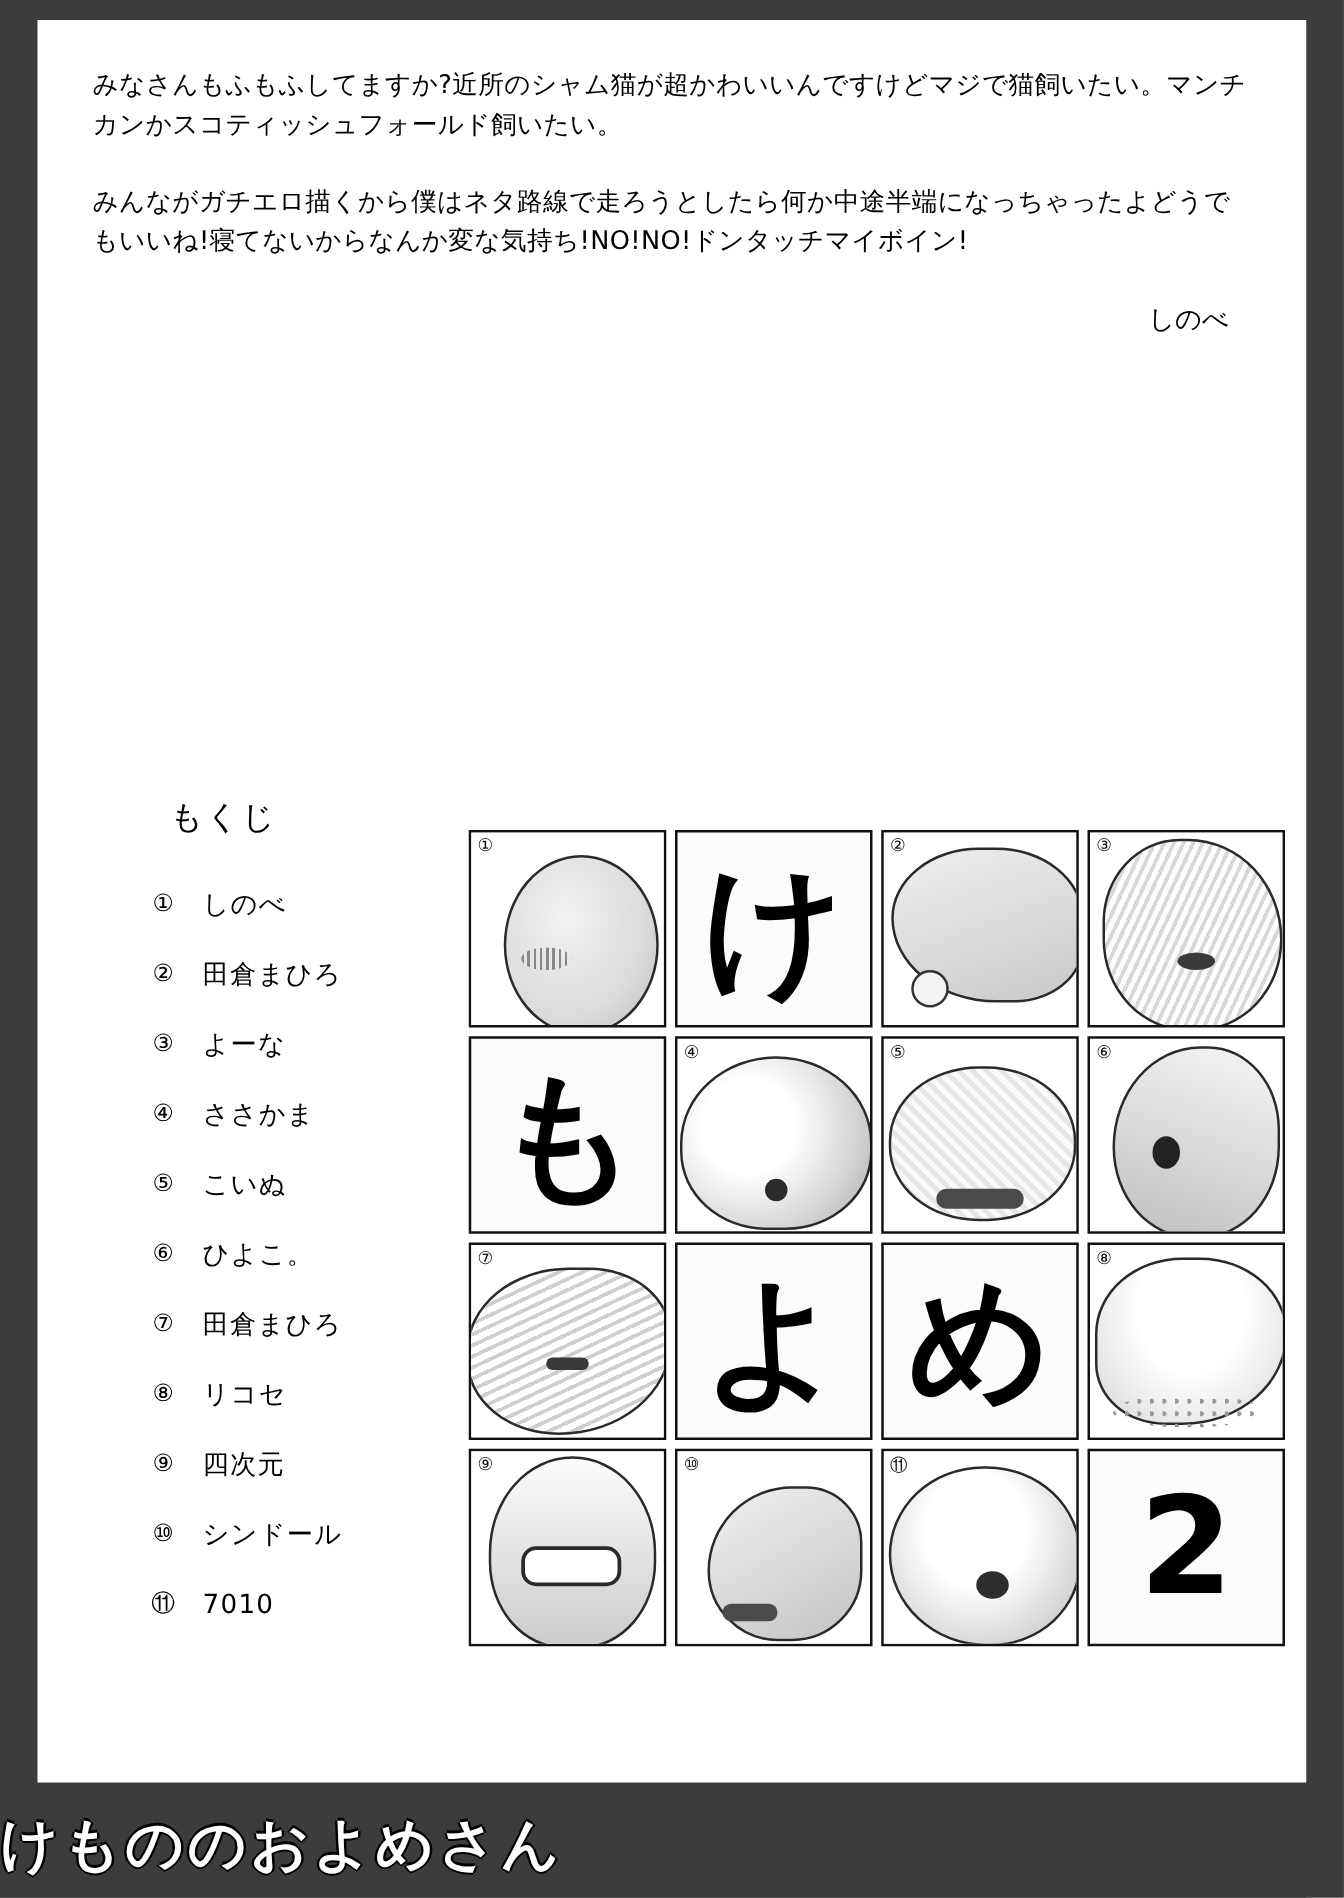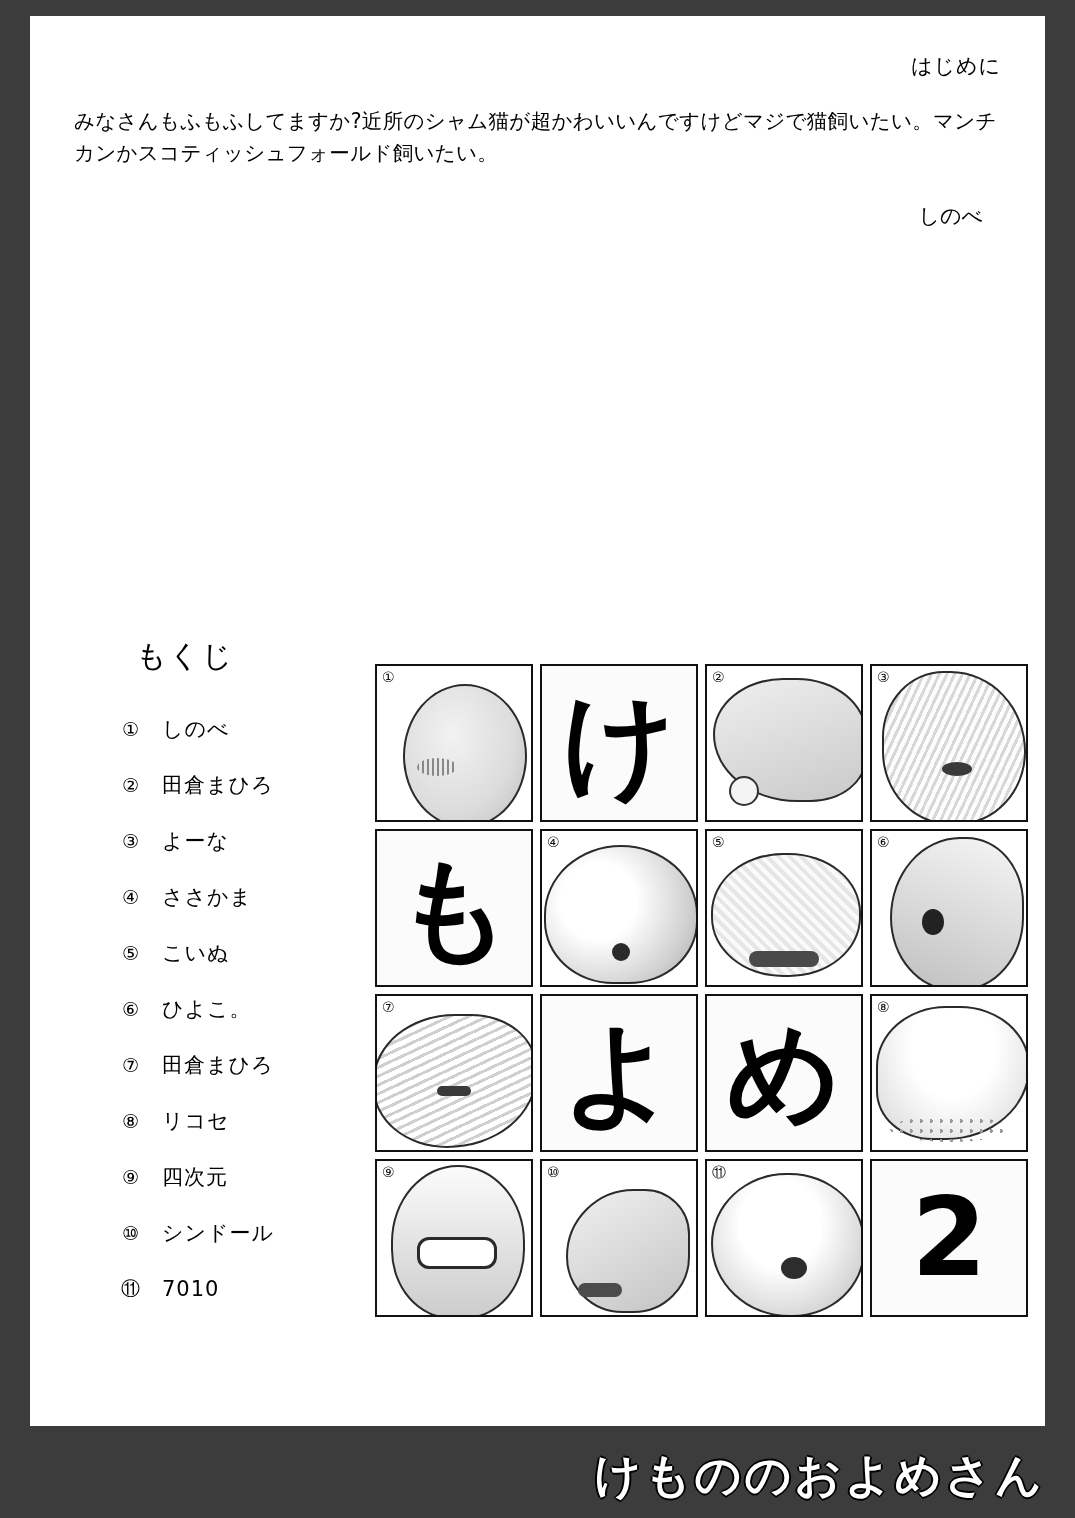--- a/index.html
+++ b/index.html
@@ -53,21 +53,21 @@
   }
 
   
   .toc {
     position: absolute;
     left: 78px;
     top: 620px;
     width: 250px;
   }
   .toc-heading {
-    font-size: 30px;
+    font-size: 26px;
     letter-spacing: 2px;
     margin-bottom: 24px;
     padding-left: 28px;
   }
   .toc-list {
     list-style: none;
     margin: 0;
     padding: 0;
   }
   .toc-item {
@@ -279,40 +279,40 @@
 
   
   .footer {
     position: absolute;
     left: 0;
     top: 1434px;
     width: 1045px;
     height: 84px;
     display: flex;
     align-items: center;
-    justify-content: flex-end;
+    justify-content: flex-start;
     background: #3c3c3c;
   }
   .footer-title {
     font-family: "DejaVu Sans", sans-serif;
     font-weight: bold;
     font-size: 46px;
     color: #ffffff;
     letter-spacing: 3px;
     text-shadow: 0 2px 0 #000, 0 -2px 0 #000, 2px 0 0 #000, -2px 0 0 #000;
   }
 </style>
 </head>
 <body>
 
 <div class="page">
 
   <div class="foreword">
-    <div class="foreword-title">はじめに</div>
     <p>みなさんもふもふしてますか?近所のシャム猫が超かわいいんですけどマジで猫飼いたい。マンチカンかスコティッシュフォールド飼いたい。</p>
+    <p>みんながガチエロ描くから僕はネタ路線で走ろうとしたら何か中途半端になっちゃったよどうでもいいね!寝てないからなんか変な気持ち!NO!NO!ドンタッチマイボイン!</p>
     <div class="signature">しのべ</div>
   </div>
 
   <div class="toc">
     <div class="toc-heading">もくじ</div>
     <ul class="toc-list">
       <li class="toc-item">
         <span class="toc-num">①</span>
         <span class="toc-label">しのべ</span>
       </li>

